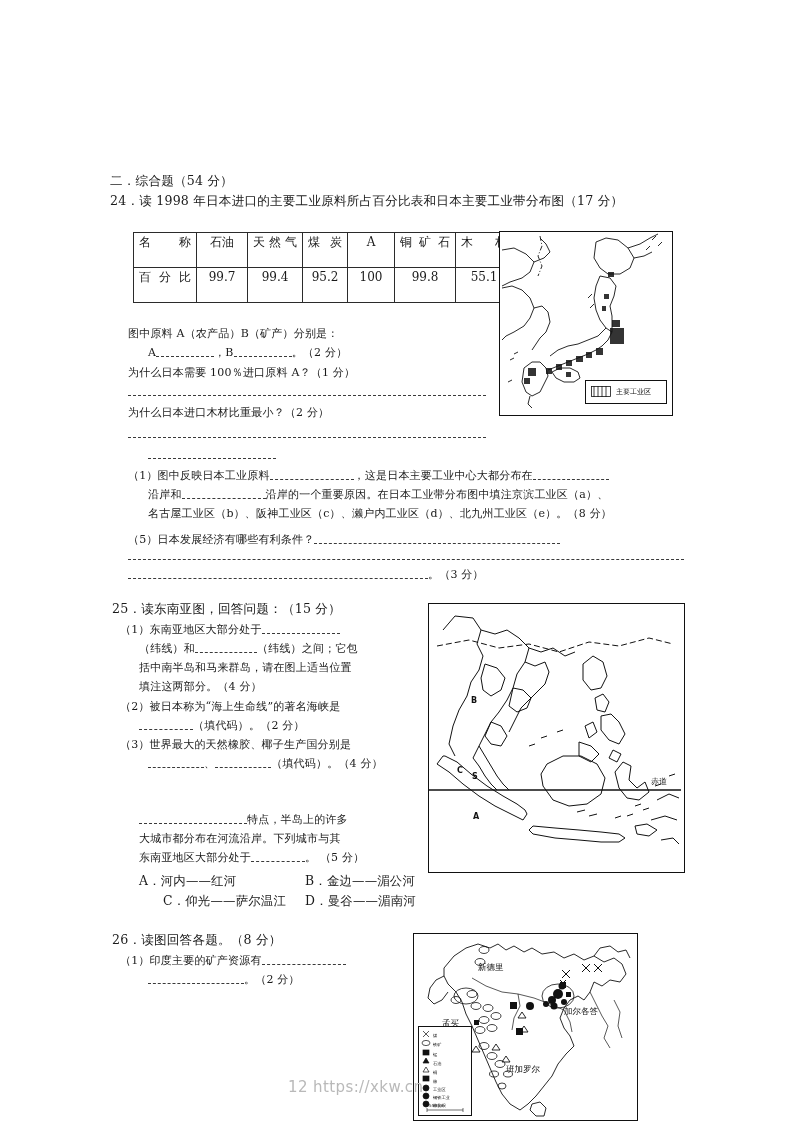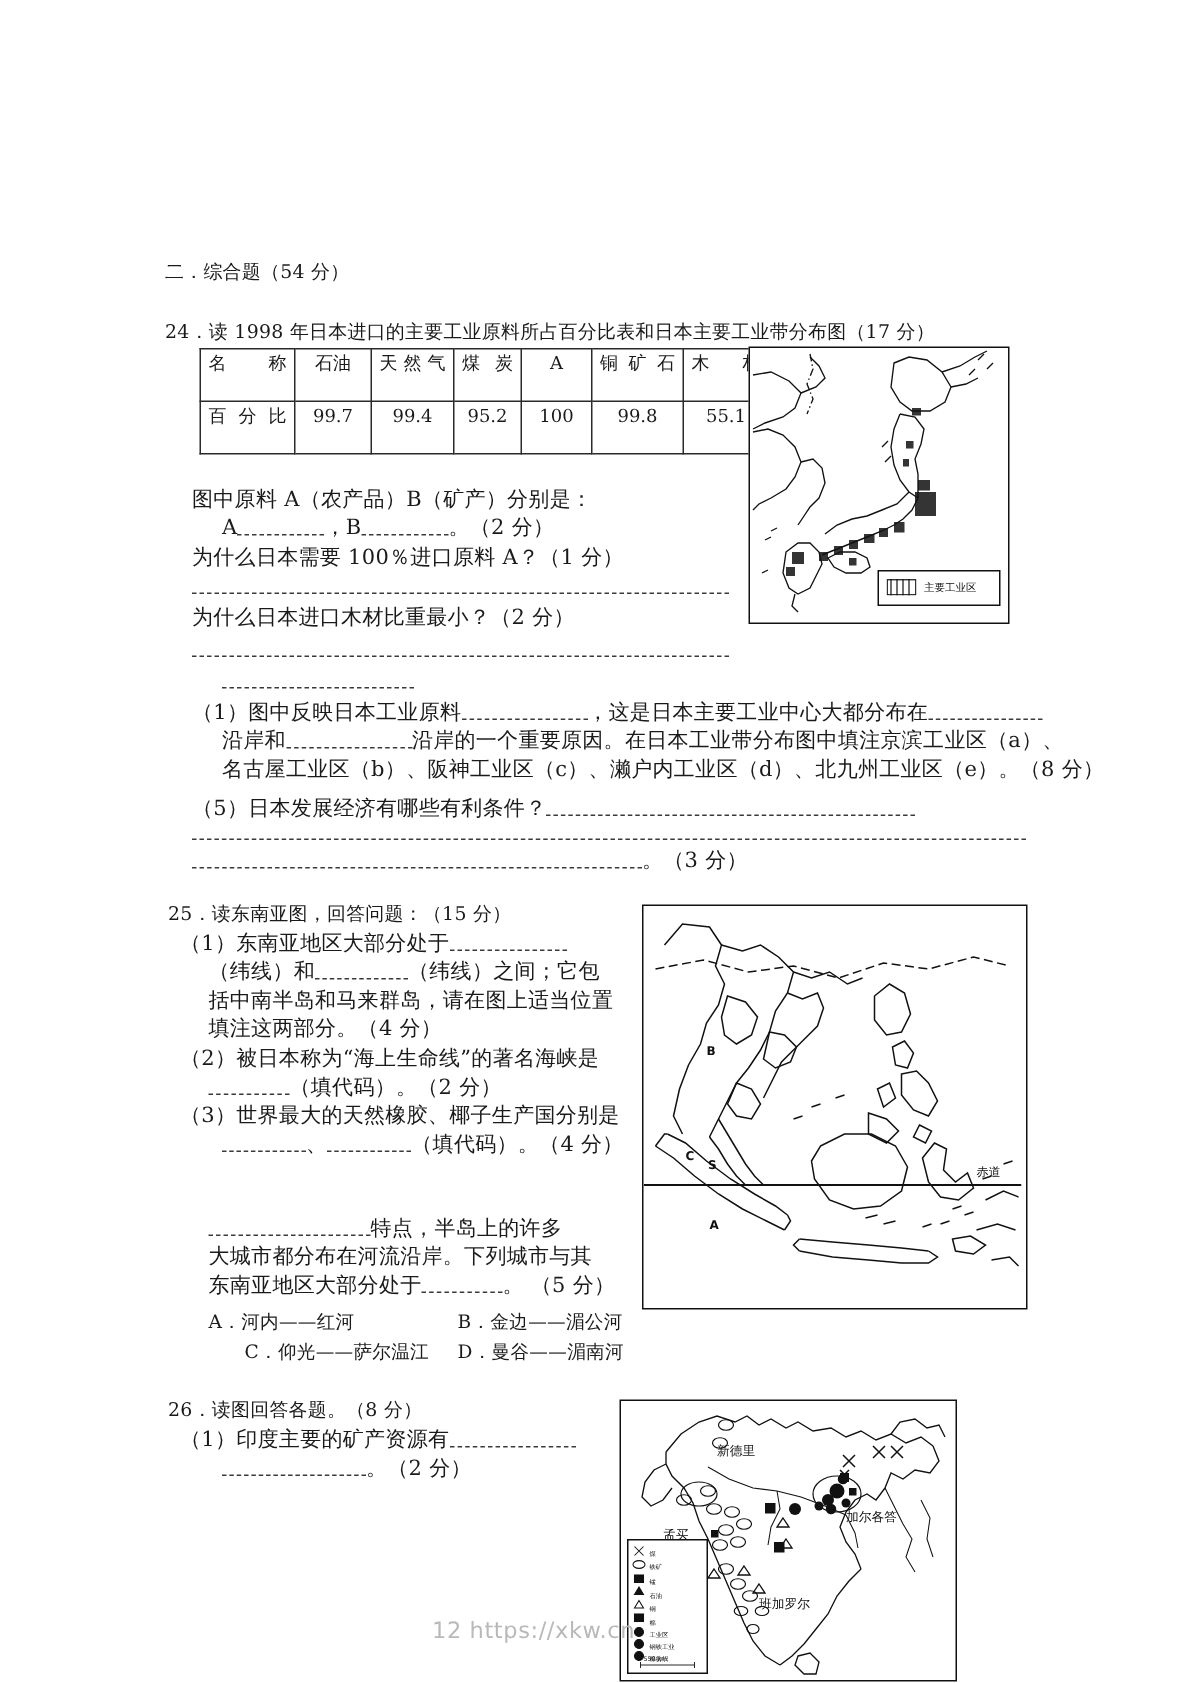--- a/index.html
+++ b/index.html
@@ -18,21 +18,21 @@
   .page {
     position: absolute;
     left: 0; top: 0;
     width: 747px;
     height: 1122px;
   }
 
   
   .ln {
     position: absolute;
-    font-size: 14px;
+    font-size: 11px;
     line-height: 17px;
     white-space: nowrap;
     letter-spacing: .2px;
   }
   .hdr { font-size: 12.6px; }
   .opt { font-size: 12.4px; }
 
   
   .blank {
     display: inline-block;
@@ -104,21 +104,21 @@
     letter-spacing: .4px;
   }
 </style>
 </head>
 <body>
 
 <div class="page">
 
   <div class="ln hdr" style="left:110px; top:172px;">二．综合题（54 分）</div>
 
-  <div class="ln hdr" style="left:110px; top:212px;">24．读 1998 年日本进口的主要工业原料所占百分比表和日本主要工业带分布图（17 分）</div>
+  <div class="ln hdr" style="left:110px; top:192px;">24．读 1998 年日本进口的主要工业原料所占百分比表和日本主要工业带分布图（17 分）</div>
 
   <table class="tbl" style="left:133px; top:232px; width:352px;">
     <tbody>
         <tr>
       <td class="lbl" style="width:52px;">名称</td>
       <td style="width:44px;">石油</td>
       <td class="wrap2" style="width:44px;">天然气</td>
       <td class="wrap2" style="width:34px;margin-top:16px;">煤炭</td>
       <td style="width:40px;">A</td>
       <td class="wrap2" style="width:50px;">铜矿石</td>

